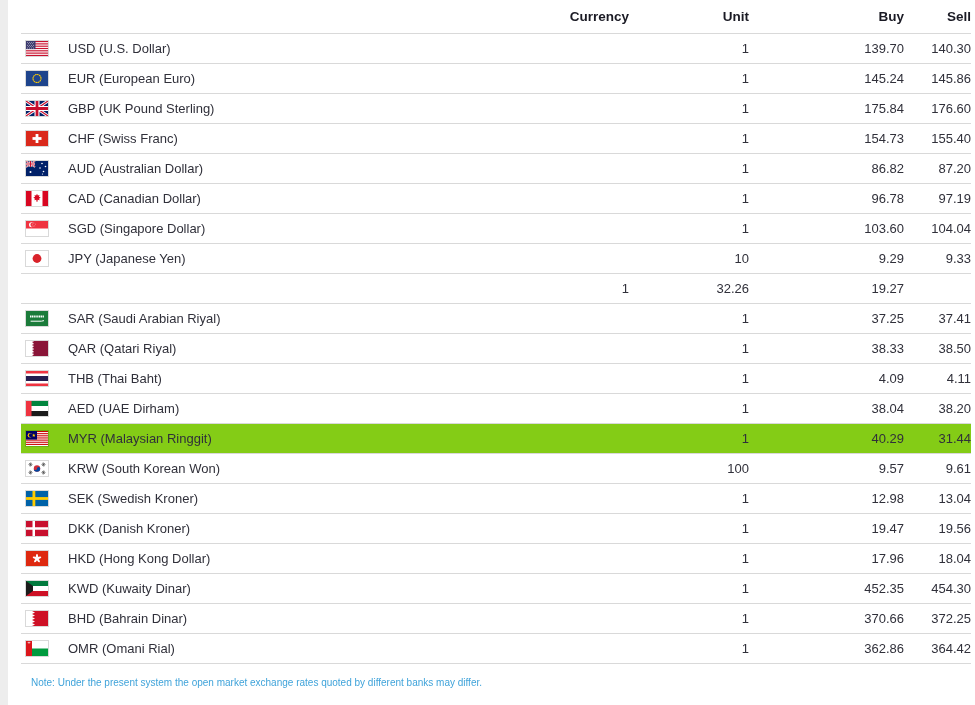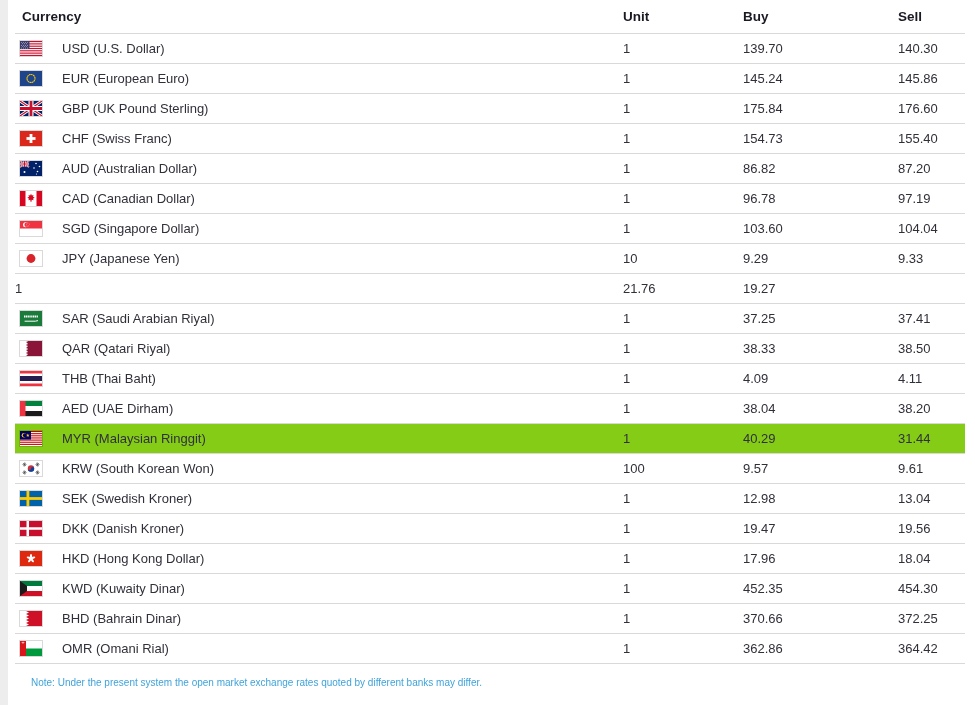--- a/index.html
+++ b/index.html
@@ -3,21 +3,21 @@
 <meta charset="utf-8">
 <style>
   html,body{margin:0;padding:0;}
   body{
     width:975px;height:705px;overflow:hidden;background:#ffffff;
     font-family:"Liberation Sans","DejaVu Sans",sans-serif;
     -webkit-font-smoothing:antialiased;
   }
   .page{position:relative;width:975px;height:705px;}
   .left-edge{position:absolute;left:0;top:0;width:8px;height:705px;background:#ededed;}
-  .ratetable{margin-left:15px;width:950px;}
+  .ratetable{margin-left:21px;width:950px;text-align:right;}
   .thead{
     display:grid;grid-template-columns:608px 120px 155px 1fr;
     align-items:center;height:33px;
     font-size:13.5px;font-weight:700;color:#1a1a24;
   }
   .thead .c1{padding-left:7px;}
   .rows{}
   .row{
     display:grid;grid-template-columns:608px 120px 155px 1fr;
     align-items:center;height:29px;border-top:1px solid #d9d9d9;
@@ -213,21 +213,21 @@
               </svg>
             </span>
       <span>JPY (Japanese Yen)</span>
     </div>
     <div>10</div>
     <div>9.29</div>
     <div>9.33</div>
   </div>
         <div class="row">
     <div>1</div>
-    <div>21.76</div>
+    <div>32.26</div>
     <div>19.27</div>
   </div>
         <div class="row">
     <div class="cell-currency">
       <span class="flag">
               <svg viewBox="0 0 22 15">
                 <rect width="22" height="15" fill="#1B7B3A"></rect>
                 <path d="M4 5.5h14" stroke="#fff" stroke-width="1.8" stroke-dasharray="1.3 .5"></path>
                 <path d="M5 10.2h10M15.8 10.1l1.8-.4" stroke="#fff" stroke-width="1" stroke-linecap="round"></path>
               </svg>

